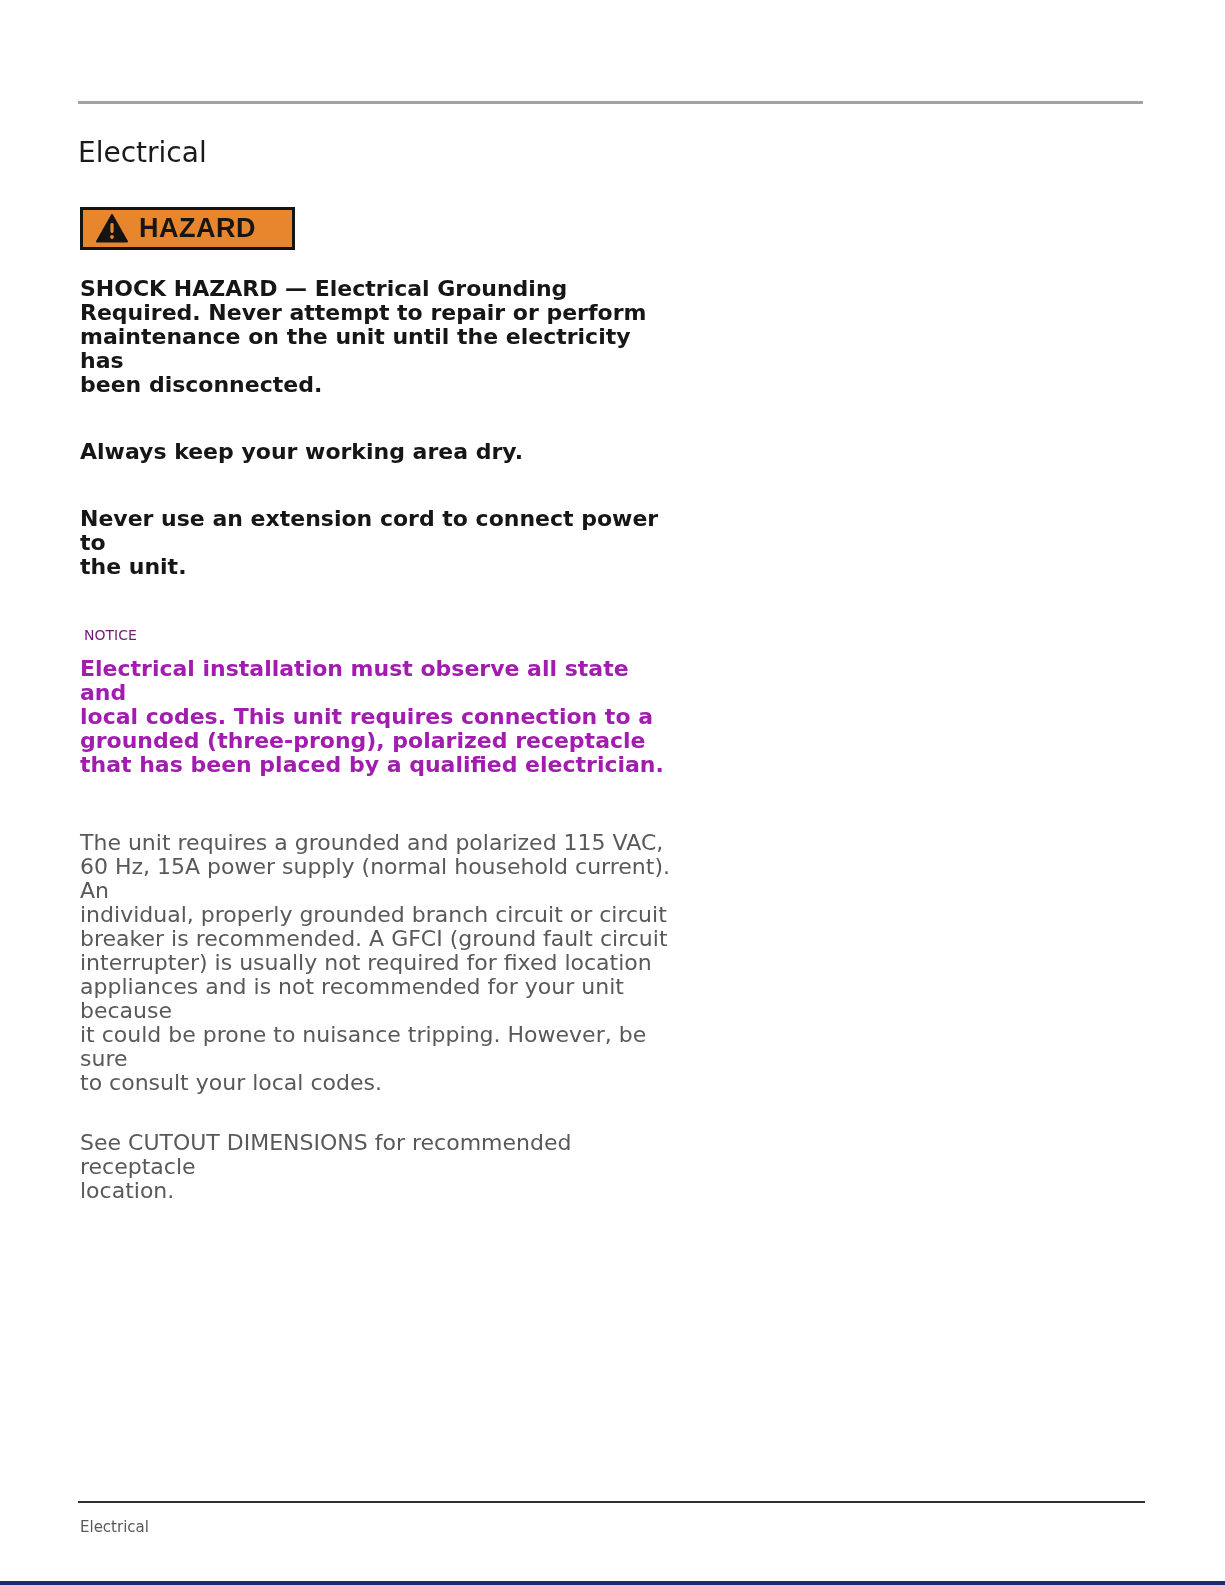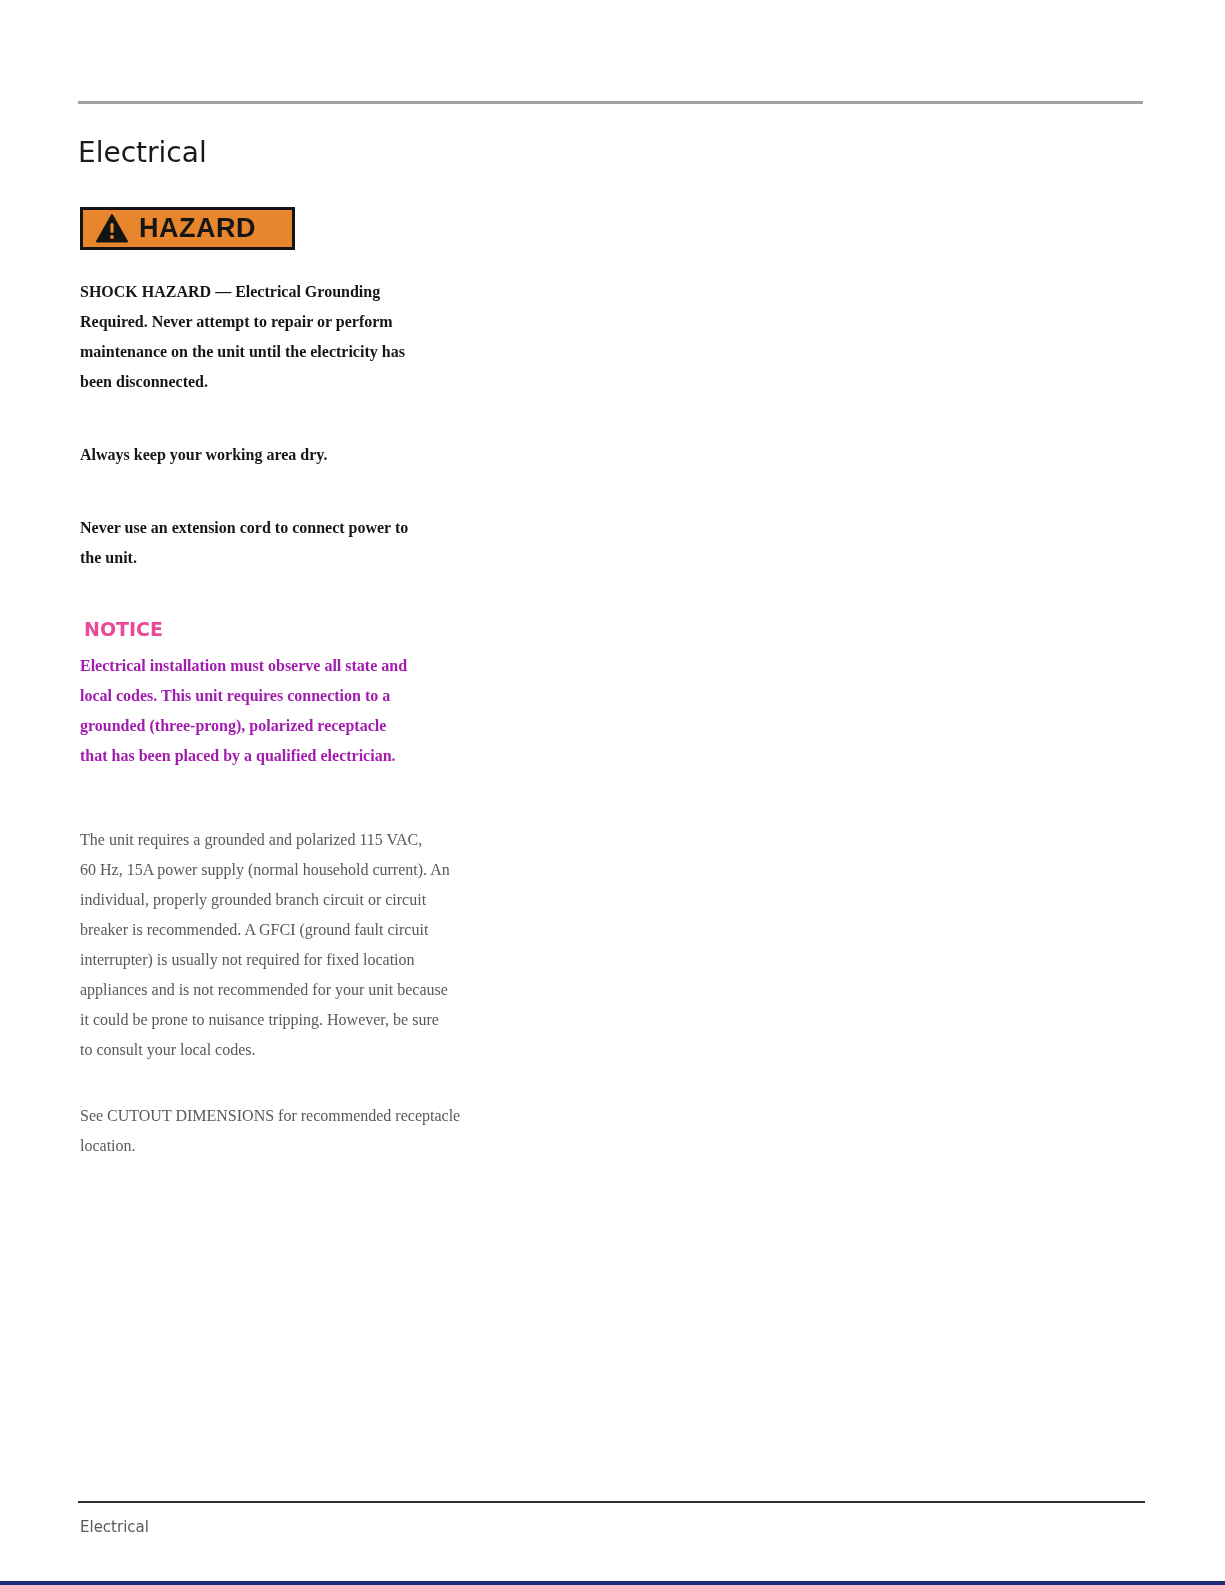--- a/index.html
+++ b/index.html
@@ -51,33 +51,32 @@
     letter-spacing:0.5px;
     margin-left:11px;
     font-family:"Liberation Sans","DejaVu Sans",sans-serif;
   }
   .text-col {
     position:absolute;
     left:80px; top:277px;
     width:600px;
   }
   .para {
-    font-size:16px;
-    line-height:30px;
+    font-size:22px;
+    line-height:24px;
     white-space:pre-line;
-    font-family:Liberation Serif, serif;
   }
   .para.bold { font-weight:700; color:#161616; margin-bottom:43px; }
   .notice-heading {
     margin-top:18px;
     margin-left:4px;
-    font-size:19px;
+    font-size:14px;
     line-height:27.5px;
-    font-weight:700;
-    color:#ec4899;
+    font-weight:400;
+    color:#701a75;
   }
   .para.notice-body { font-weight:700; color:#a21caf; margin-top:7px; }
   .para.gray { font-weight:400; color:#595959; margin-top:54px; }
   .para.gray.cutout { margin-top:36px; }
   .footer-rule {
     position:absolute;
     left:78px; right:80px; top:1501px;
     height:2px;
     background:#303030;
   }

